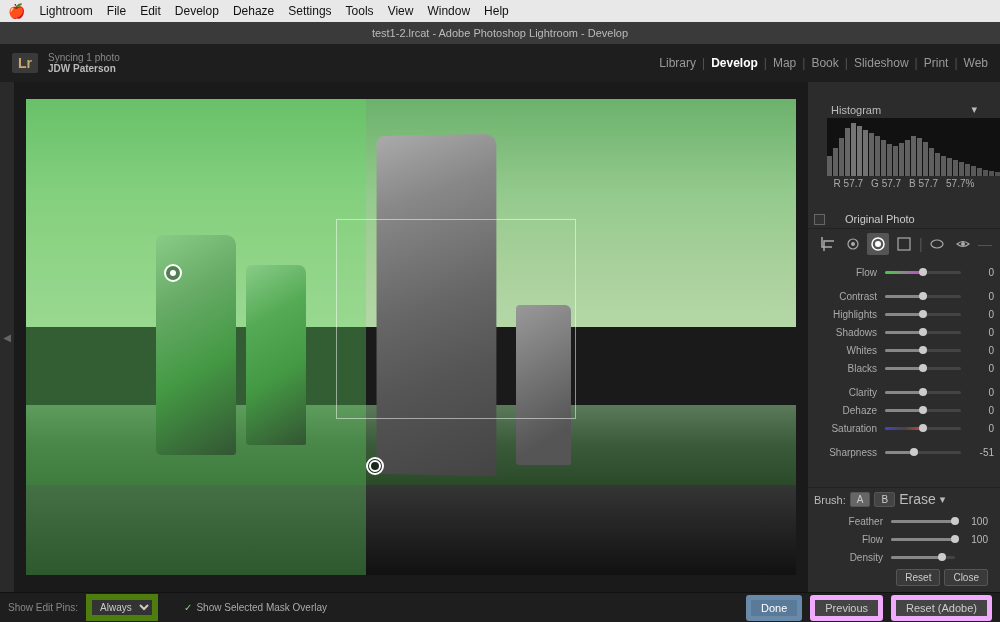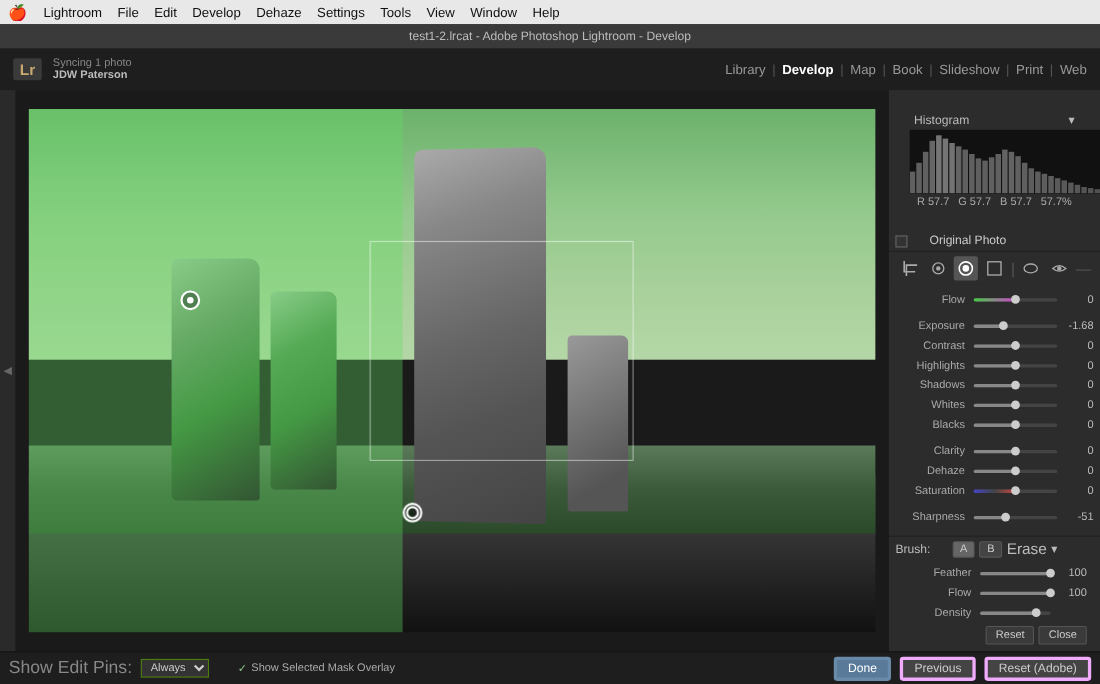--- a/index.html
+++ b/index.html
@@ -378,21 +378,21 @@
 
     
     .brush-section {
       background: #2c2c2c;
       border-top: 1px solid #222;
       padding: 3px 6px;
     }
     .brush-header {
       display: flex;
       align-items: center;
-      gap: 20px;
+      gap: 4px;
       font-size: 11px;
       color: #bbb;
       padding-bottom: 3px;
     }
     .brush-ab-row {
       display: flex;
       align-items: center;
       gap: 4px;
       margin-bottom: 2px;
     }
@@ -418,35 +418,35 @@
       background: #1e1e1e;
       display: flex;
       align-items: center;
       padding: 0 8px;
       gap: 8px;
       border-top: 1px solid #111;
     }
     .bottom-btn {
       padding: 2px 10px;
       background: #444;
-      border: 3px solid #f0abfc;
+      border: 5px solid #f0abfc;
       border-radius: 3px;
       color: #ccc;
       font-size: 11px;
       cursor: pointer;
     }
     .bottom-btn.primary {
       background: #5a7a9a;
       border-color: #6a8aaa;
       color: #fff;
     }
-    .bottom-label { font-size: 16px; color: #888; }
+    .bottom-label { font-size: 10px; color: #888; }
     .bottom-select {
       background: #333;
-      border: 1px solid #4d7c0f;
+      border: 6px solid #4d7c0f;
       color: #ccc;
       font-size: 10px;
       padding: 1px 4px;
     }
     .check-row {
       display: flex;
       align-items: center;
       gap: 4px;
       font-size: 10px;
       color: #aaa;
@@ -655,28 +655,20 @@
         <span class="slider-label">Flow</span>
         <div class="slider-track">
           <div class="slider-fill tint" style="width:50%"></div>
           <div class="slider-thumb" style="left:calc(50% - 4px)"></div>
         </div>
         <span class="slider-value">0</span>
       </div>
 
       <div class="section-divider"></div>
 
-      <div class="slider-row">
-        <span class="slider-label">Exposure</span>
-        <div class="slider-track">
-          <div class="slider-fill" style="width:35%"></div>
-          <div class="slider-thumb" style="left:calc(35% - 4px)"></div>
-        </div>
-        <span class="slider-value">-1.68</span>
-      </div>
 
       <div class="slider-row">
         <span class="slider-label">Contrast</span>
         <div class="slider-track">
           <div class="slider-fill" style="width:50%"></div>
           <div class="slider-thumb" style="left:calc(50% - 4px)"></div>
         </div>
         <span class="slider-value">0</span>
       </div>
 

